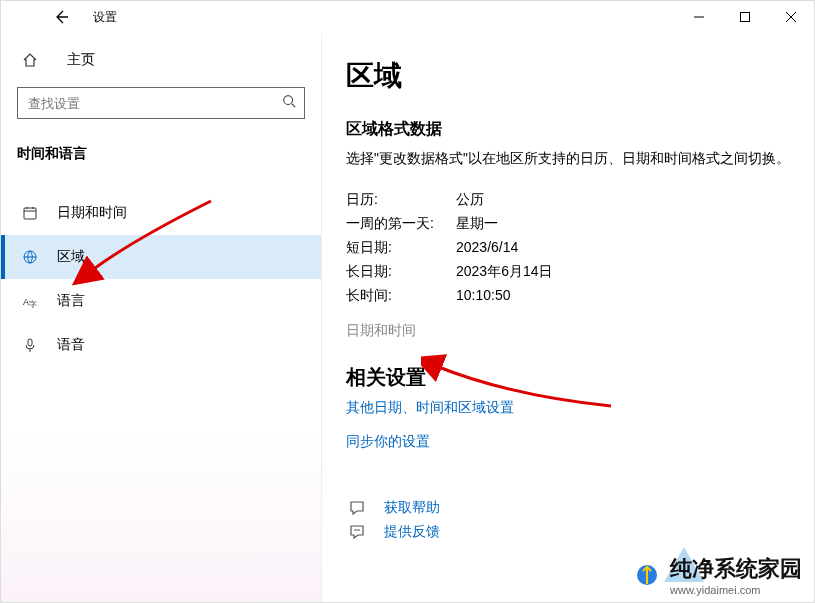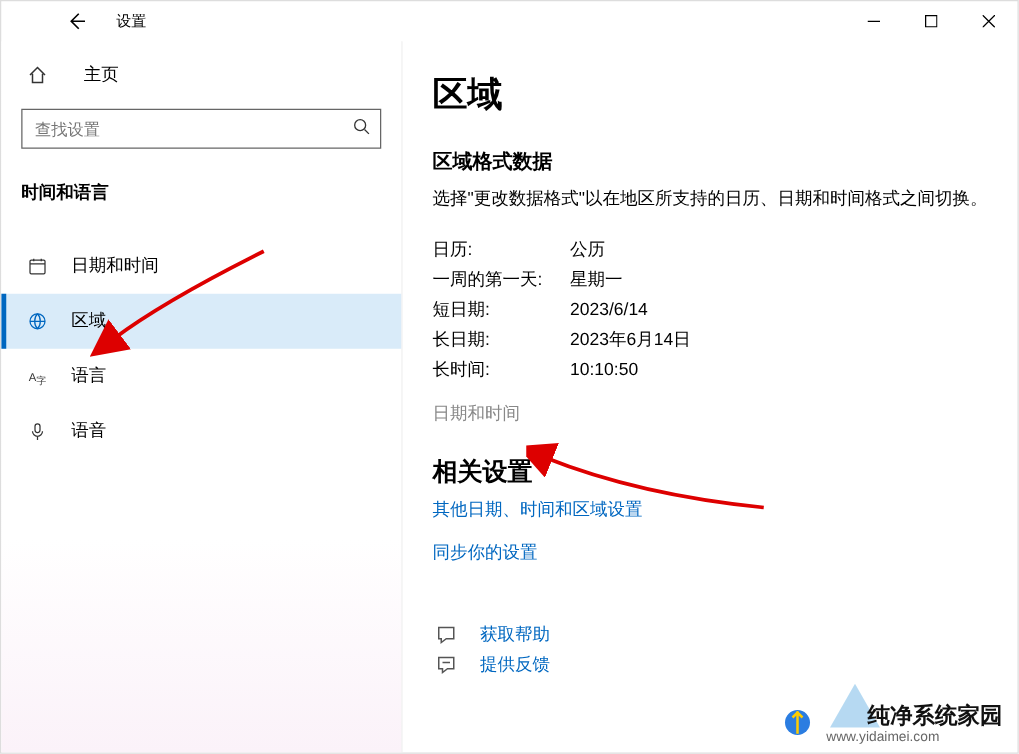--- a/index.html
+++ b/index.html
@@ -28,21 +28,21 @@
   .kv-table { font-size: 14px; color: #000; }
   .kv-row { display: flex; padding: 3px 0; }
   .kv-key { width: 110px; }
   .kv-val { }
   .link { font-size: 14px; color: #0067c0; margin-top: 16px; display: block; }
   .dim-link { font-size: 14px; color: #888; margin-top: 14px; }
   .related-title { font-size: 20px; font-weight: 600; margin-top: 24px; margin-bottom: 8px; }
   .help-row { display: flex; align-items: center; gap: 16px; font-size: 14px; color: #0067c0; margin-top: 18px; }
   .help-row .hicon { color:#555; width:22px; display:flex; align-items:center; justify-content:center;}
   .watermark { position: absolute; right: 12px; bottom: 6px; display:flex; align-items:center; gap:8px;}
-  .watermark .wm-main { font-size: 18px; font-weight: 600; color: #111; margin-left: 33px; }
+  .watermark .wm-main { font-size: 22px; font-weight: 600; color: #111; }
   .watermark .wm-sub { font-size: 11px; color: #666; display:block;}
   .wm-logo-back { position:absolute; right:100px; bottom:10px; opacity:0.4;}
   svg.arrow-svg { position: absolute; pointer-events: none; }
 </style>
 </head>
 <body>
 
 <div class="titlebar">
   <div class="back-btn">
     <svg width="16" height="16" viewBox="0 0 16 16">

